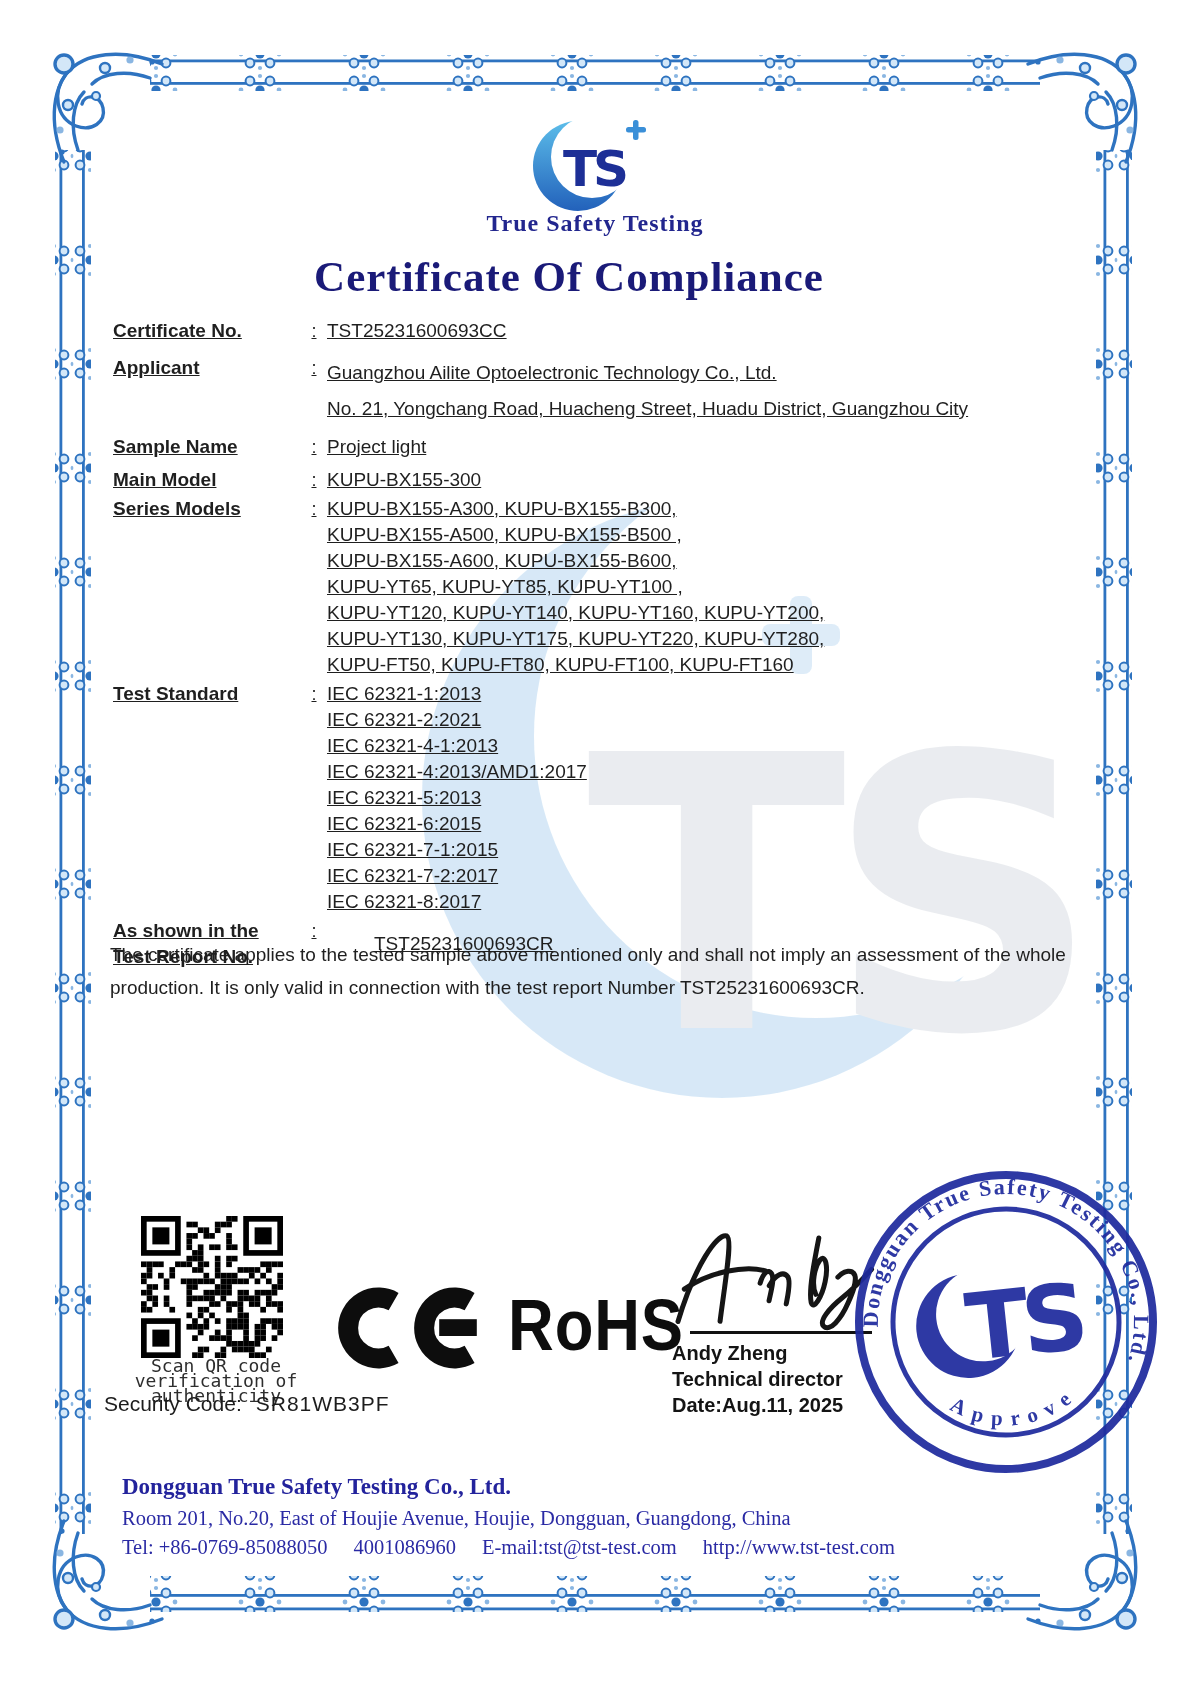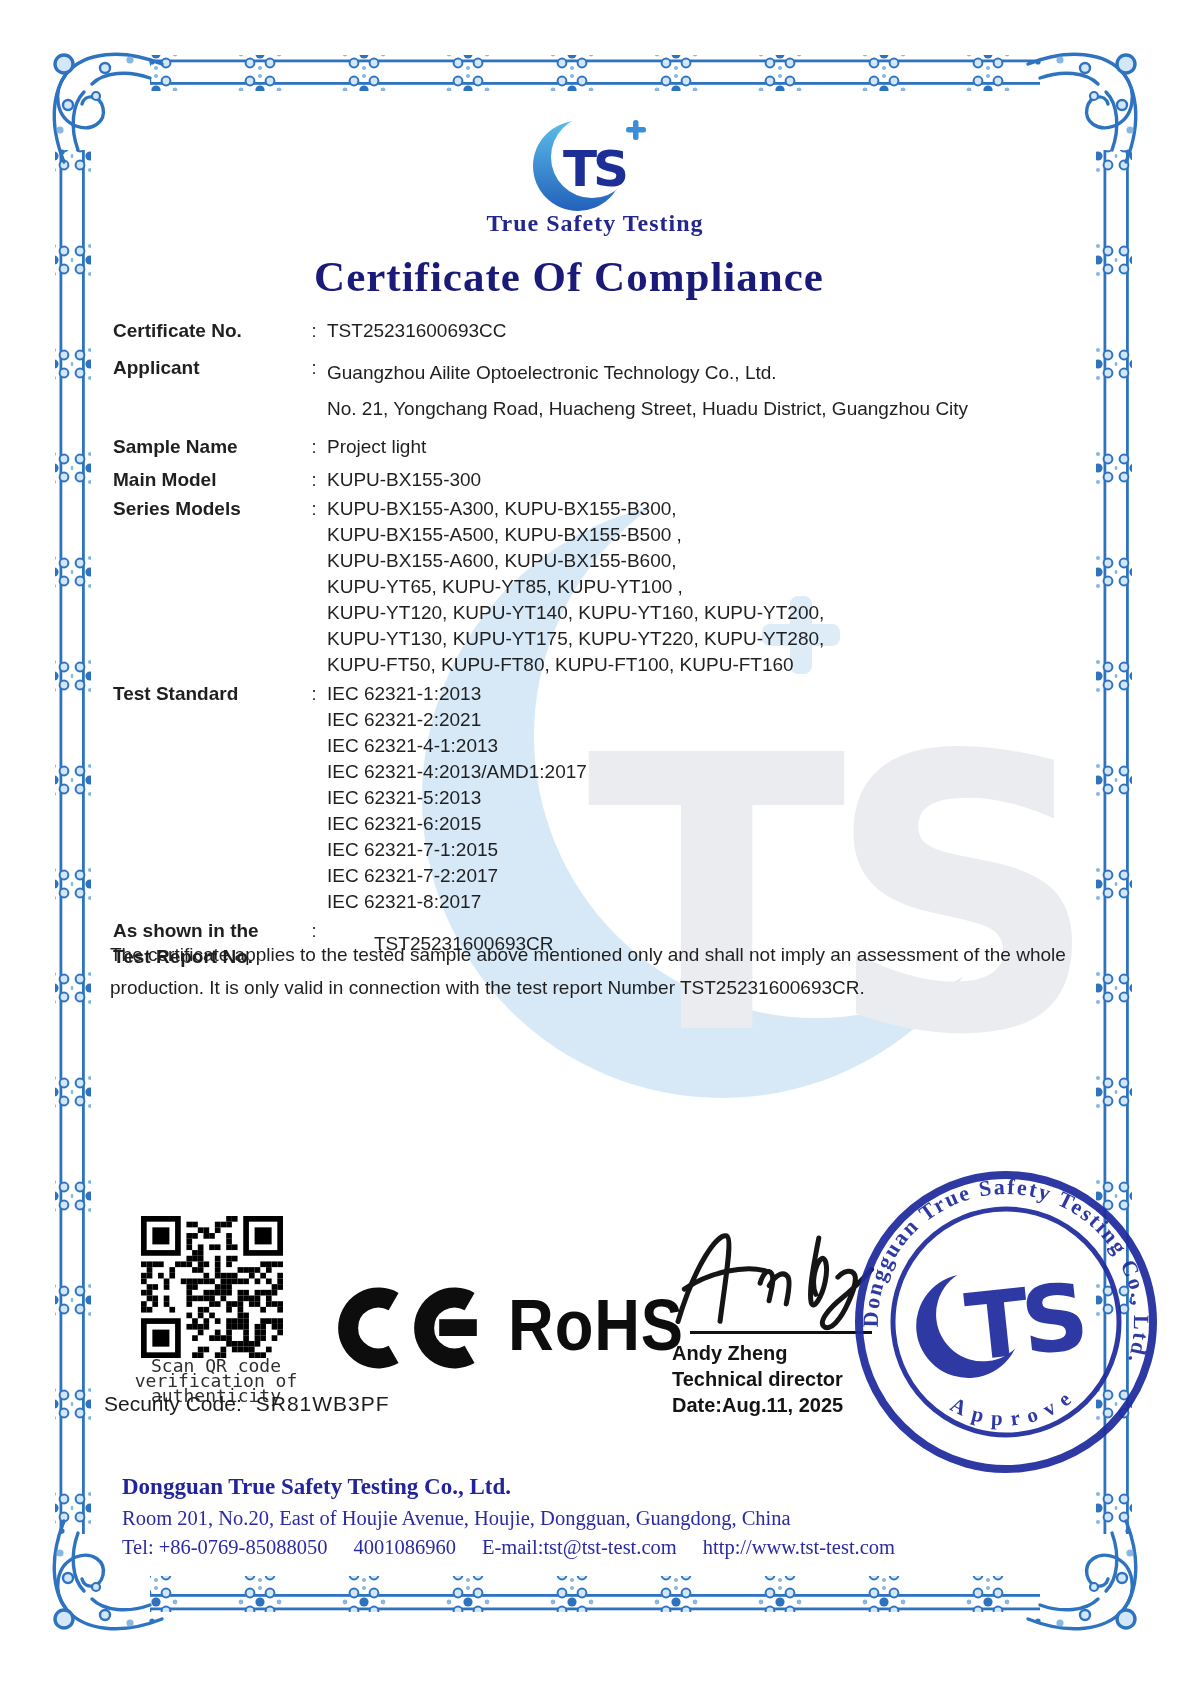--- a/index.html
+++ b/index.html
@@ -10,21 +10,21 @@
   #watermark{left:392px;top:468px;z-index:0;opacity:.55;}
   #border-svg{left:0;top:0;z-index:1;pointer-events:none;}
   #content{left:0;top:0;width:1190px;height:1683px;z-index:2;}
   
   #logo{left:520px;top:116px;}
   #brand{left:0;top:210px;width:1190px;text-align:center;
          font-family:"Liberation Serif",serif;font-weight:700;font-size:24px;color:#22268e;letter-spacing:1px;}
   #title{left:0;top:252px;width:1138px;text-align:center;
          font-family:"Liberation Serif",serif;font-weight:700;font-size:43px;color:#1a1a78;letter-spacing:1px;}
   
-  #fields{left:113px;top:318px;width:975px;}
+  #fields{left:113px;top:318px;width:975px;text-decoration:underline;}
   .row{display:grid;grid-template-columns:188px 26px 1fr;align-items:start;}
   .row .lab{font-weight:700;font-size:19px;line-height:26px;white-space:pre-line;}
   .row .col{font-size:18px;line-height:26px;text-align:center;}
   .row .val{font-size:19px;line-height:26px;white-space:pre-line;}
   .mb12{margin-bottom:11px}.mb6{margin-bottom:7px}.mb2{margin-bottom:3px}
   .row.applicant .val{line-height:36px;}
   .row.report .val{align-self:center;margin-left:47px;}
   
   #paras{left:110px;top:938px;width:972px;font-size:19px;line-height:33px;}
   

